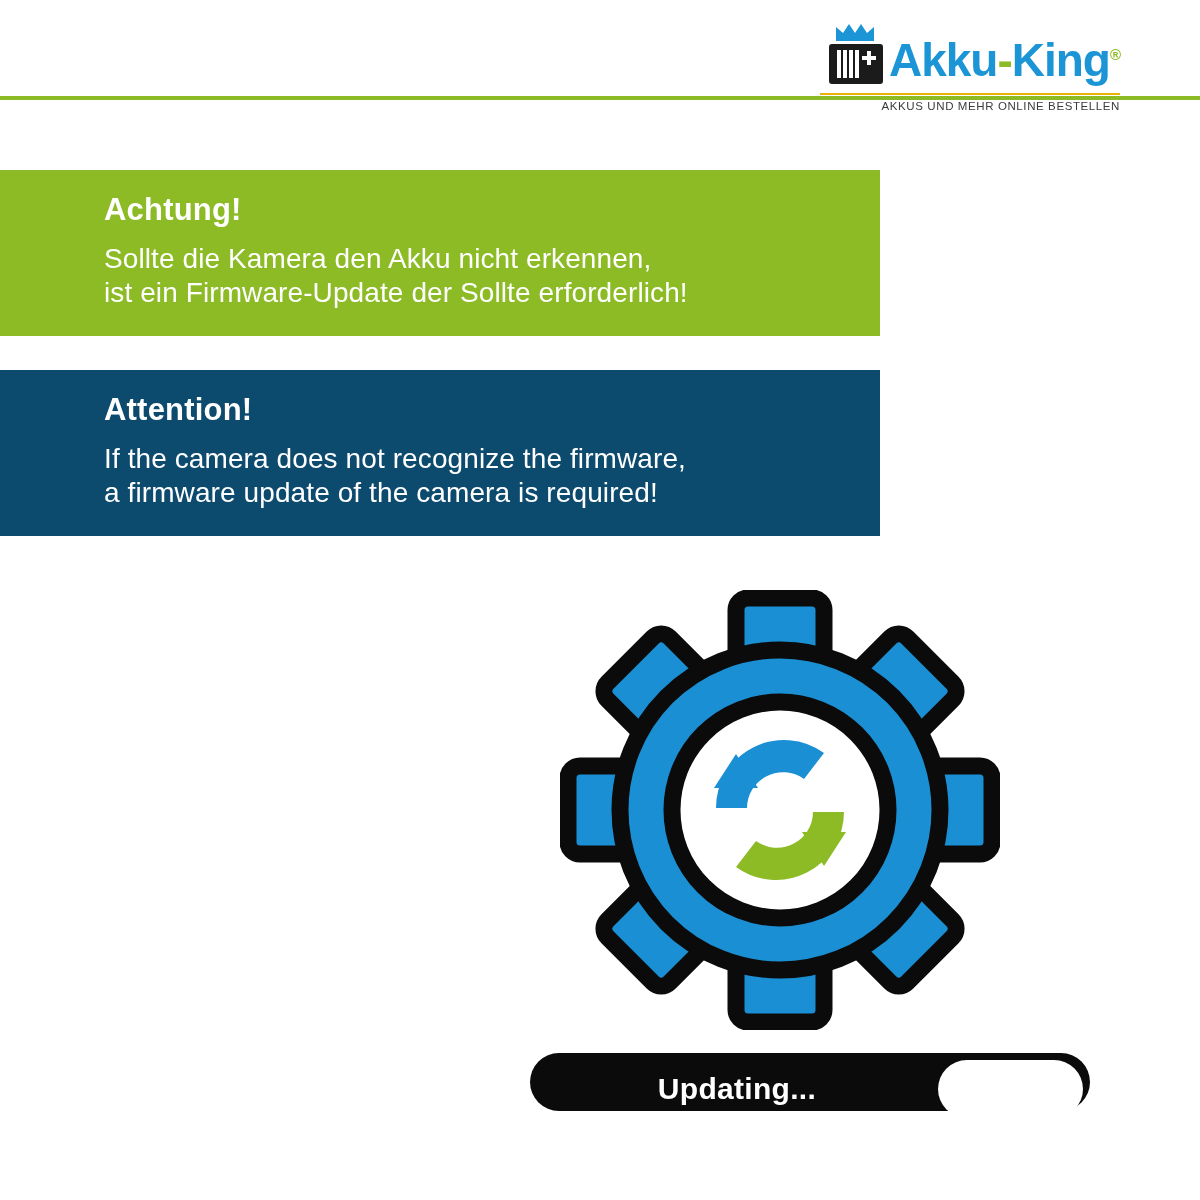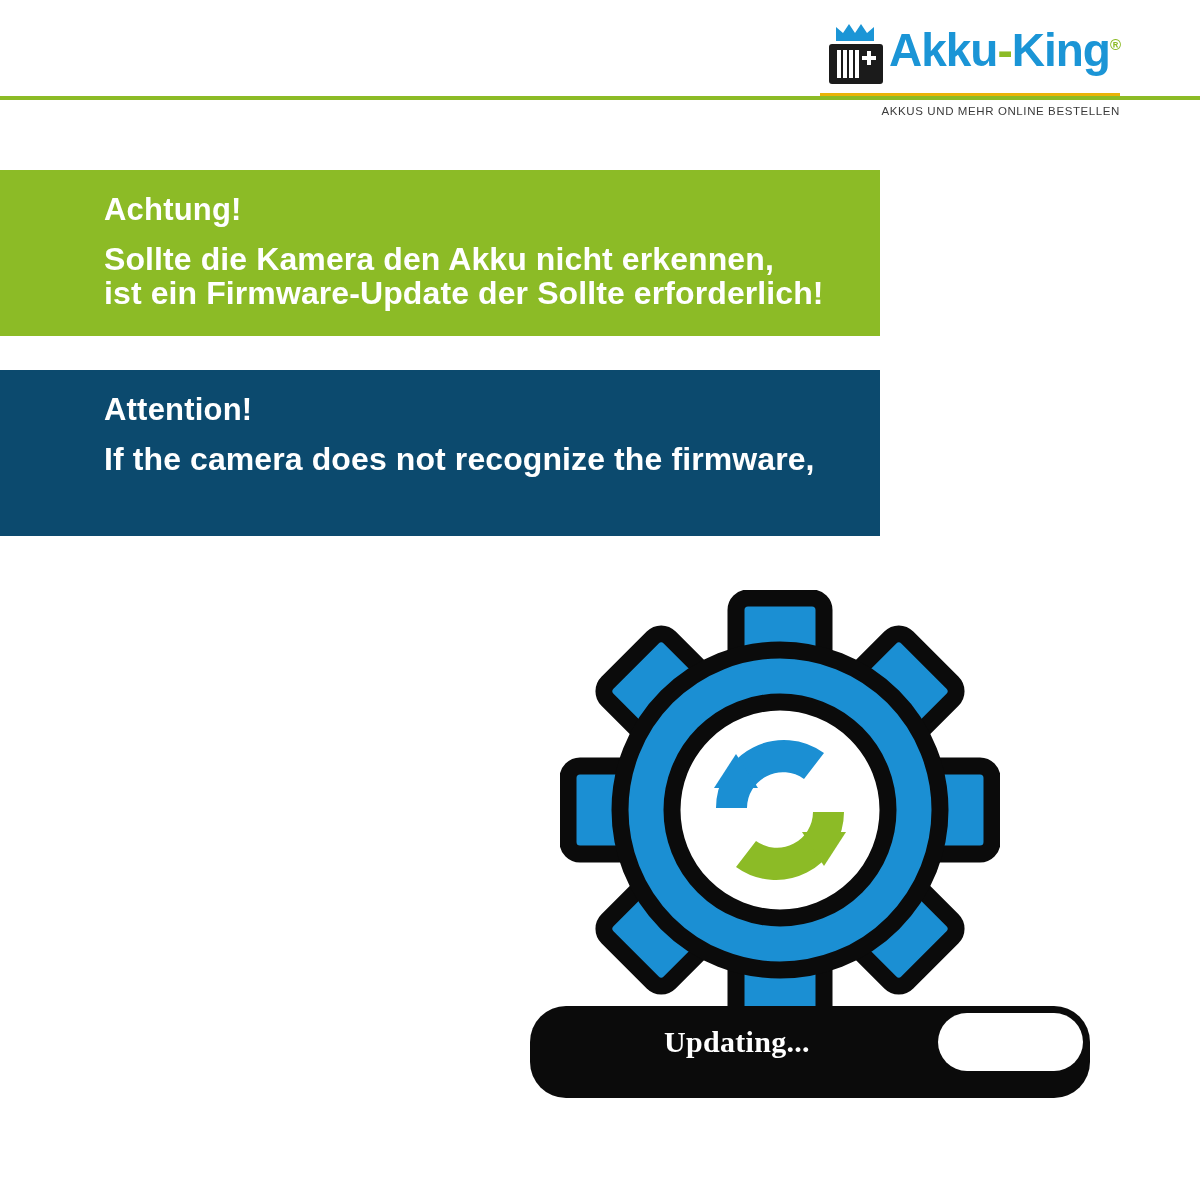--- a/index.html
+++ b/index.html
@@ -80,41 +80,41 @@
     left: 5px;
     top: -5px;
     width: 4px;
     height: 14px;
     background: #ffffff;
   }
   .brand-name {
     font-size: 46px;
     font-weight: bold;
     letter-spacing: -1px;
-    line-height: 68px;
+    line-height: 48px;
     color: #1b95d6;
     text-align: right;
   }
   .brand-name .dash {
     color: #8cbb26;
   }
   .brand-reg {
     font-size: 15px;
     color: #8cbb26;
     vertical-align: super;
     font-weight: bold;
   }
   .brand-sub {
     text-align: right;
     font-size: 11.5px;
     letter-spacing: 0.6px;
     color: #3b3b3b;
     margin-top: 9px;
     padding-top: 5px;
-    border-top: 7px solid #eab308;
+    border-top: 2px solid #eab308;
   }
   .header-rule {
     position: absolute;
     left: 0;
     top: 96px;
     width: 1200px;
     height: 4px;
     background: #8cbb26;
   }
 
@@ -138,45 +138,44 @@
     height: 166px;
     background: #0c4a6e;
   }
   .banner-title {
     font-size: 31px;
     font-weight: bold;
     margin: 0 0 14px 0;
     letter-spacing: 0.2px;
   }
   .banner-line {
-    font-size: 32px;
-    font-weight: bold;
+    font-size: 28px;
+    font-weight: normal;
     line-height: 34px;
     letter-spacing: 0.1px;
   }
 
   
   .illustration {
     position: absolute;
     left: 560px;
     top: 590px;
     width: 440px;
     height: 440px;
   }
   .progress-wrap {
     position: absolute;
     left: 530px;
-    top: 1006px;
+    top: 1053px;
     width: 560px;
-    height: 92px;
+    height: 58px;
     background: #0b0b0b;
     border-radius: 36px;
     box-sizing: border-box;
     padding: 7px;
-    font-family: Liberation Serif, serif;
   }
   .progress-track {
     position: relative;
     width: 100%;
     height: 100%;
   }
   .progress-knob {
     position: absolute;
     right: 0;
     top: 0;
@@ -223,20 +222,21 @@
 
 <div class="banner banner-de">
   <div class="banner-title">Achtung!</div>
   <div class="banner-line">Sollte die Kamera den Akku nicht erkennen,</div>
   <div class="banner-line">ist ein Firmware-Update der Sollte erforderlich!</div>
 </div>
 
 <div class="banner banner-en">
   <div class="banner-title">Attention!</div>
   <div class="banner-line">If the camera does not recognize the firmware,</div>
+  <div class="banner-line">a firmware update of the camera is required!</div>
 </div>
 
 <div class="illustration">
   <svg viewBox="0 0 440 440" width="440" height="440">
     <g transform="translate(220,220)">
 
       <g fill="#1b8fd3" stroke="#0b0b0b" stroke-width="17" stroke-linejoin="round">
         <g>
           <rect x="-44" y="-212" width="88" height="100" rx="12"></rect>
           <rect x="-44" y="112" width="88" height="100" rx="12"></rect>

